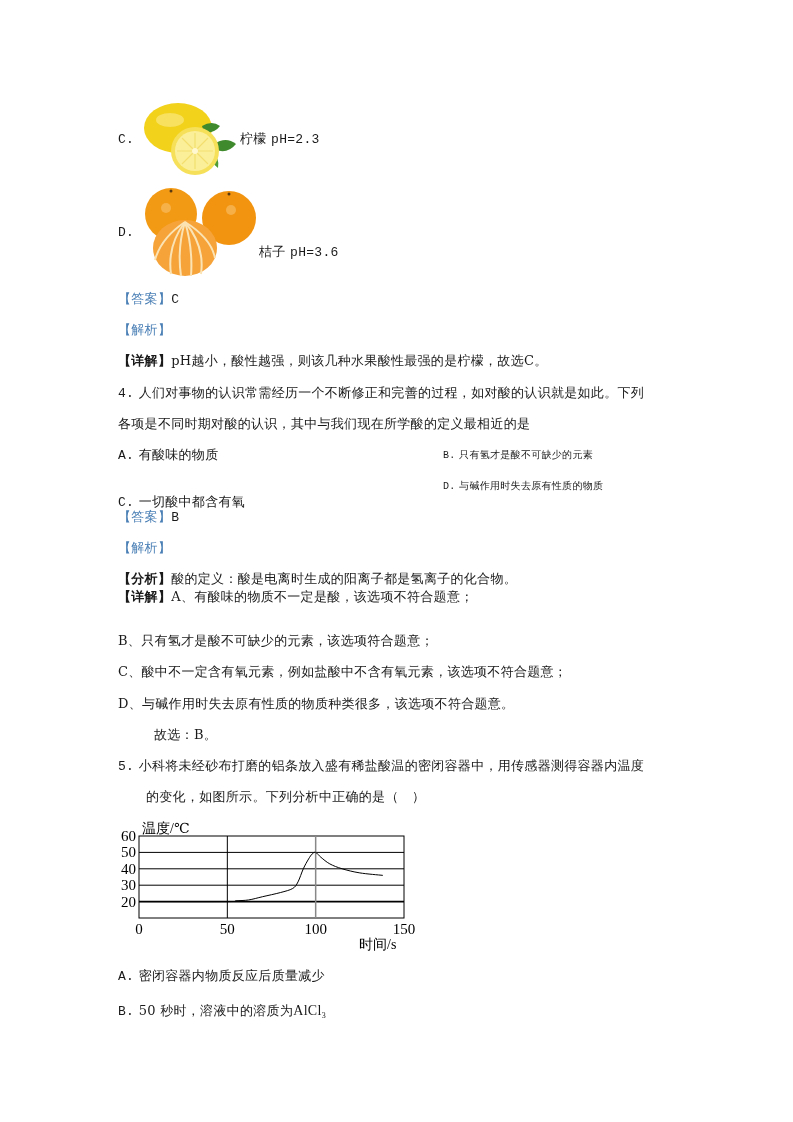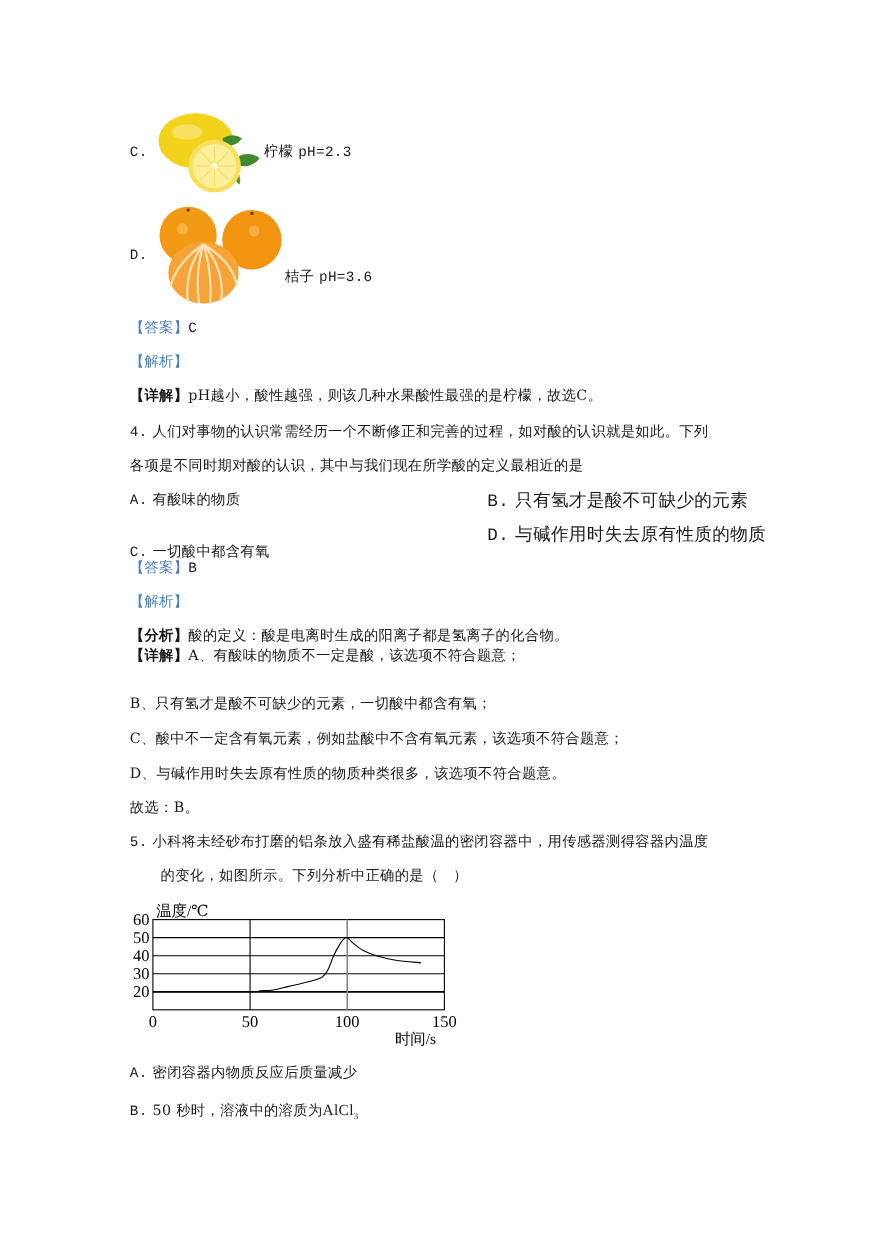--- a/index.html
+++ b/index.html
@@ -8,21 +8,21 @@
     font-family: "DejaVu Serif", "Liberation Serif", serif;
     color: #1a1a1a;
   }
   .line {
     position: absolute; left: 118px; font-size: 13px; line-height: 16px;
     white-space: nowrap; letter-spacing: 0.3px;
   }
   .mono { font-family: "Liberation Mono", "DejaVu Sans Mono", monospace; }
   .tag-blue { color: #4a7fb5; text-align: center; }
   .tag-black { color: #1a1a1a; font-weight: bold; }
-  .opt-right { position: absolute; left: 443px; font-size: 16px; line-height: 16px; white-space: nowrap; letter-spacing: 0.3px; }
+  .opt-right { position: absolute; left: 443px; font-size: 10px; line-height: 16px; white-space: nowrap; letter-spacing: 0.3px; }
   .fruit { position: absolute; }
   .chem { font-family: "Liberation Serif", serif; font-size: 14px; }
   .chem sub { font-size: 8px; vertical-align: -3px; }
   svg text { font-family: "Liberation Serif", "DejaVu Serif", serif; }
 </style>
 </head>
 <body>
 
 <div class="line" style="top:131px;">
   <span class="mono">C.</span>
@@ -115,24 +115,24 @@
 </div>
 <div class="line" style="top:540px;">
   <span class="tag-blue">【解析】</span>
 </div>
 <div class="line" style="top:571px;">
   <span class="tag-black">【分析】</span><span>酸的定义：酸是电离时生成的阳离子都是氢离子的化合物。</span>
 </div>
 <div class="line" style="top:589px;">
   <span class="tag-black">【详解】</span><span>A、有酸味的物质不一定是酸，该选项不符合题意；</span>
 </div>
-<div class="line" style="top:633px;">B、只有氢才是酸不可缺少的元素，一切酸中都含有氧；</div>
+<div class="line" style="top:633px;">B、只有氢才是酸不可缺少的元素，该选项符合题意；</div>
 <div class="line" style="top:664px;">C、酸中不一定含有氧元素，例如盐酸中不含有氧元素，该选项不符合题意；</div>
 <div class="line" style="top:696px;">D、与碱作用时失去原有性质的物质种类很多，该选项不符合题意。</div>
-<div class="line" style="top:727px;">故选：B。</div>
+<div class="line" style="top:727px;margin-left:36px;">故选：B。</div>
 
 <div class="line" style="top:758px;">
   <span class="mono">5.</span>
   <span>小科将未经砂布打磨的铝条放入盛有稀盐酸温的密闭容器中，用传感器测得容器内温度</span>
 </div>
 <div class="line" style="top:789px;margin-left:28px;">的变化，如图所示。下列分析中正确的是（　）</div>
 
 <div style="position:absolute; left:114px; top:818px; width:310px; height:135px;">
   <svg width="310" height="135" viewBox="0 0 310 135" id="chart-svg">
     <g id="chart-grid">

